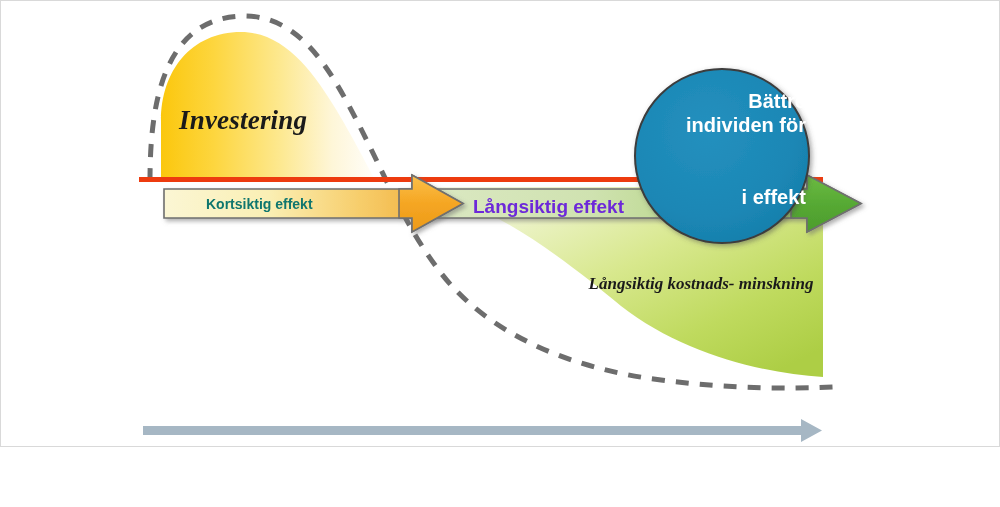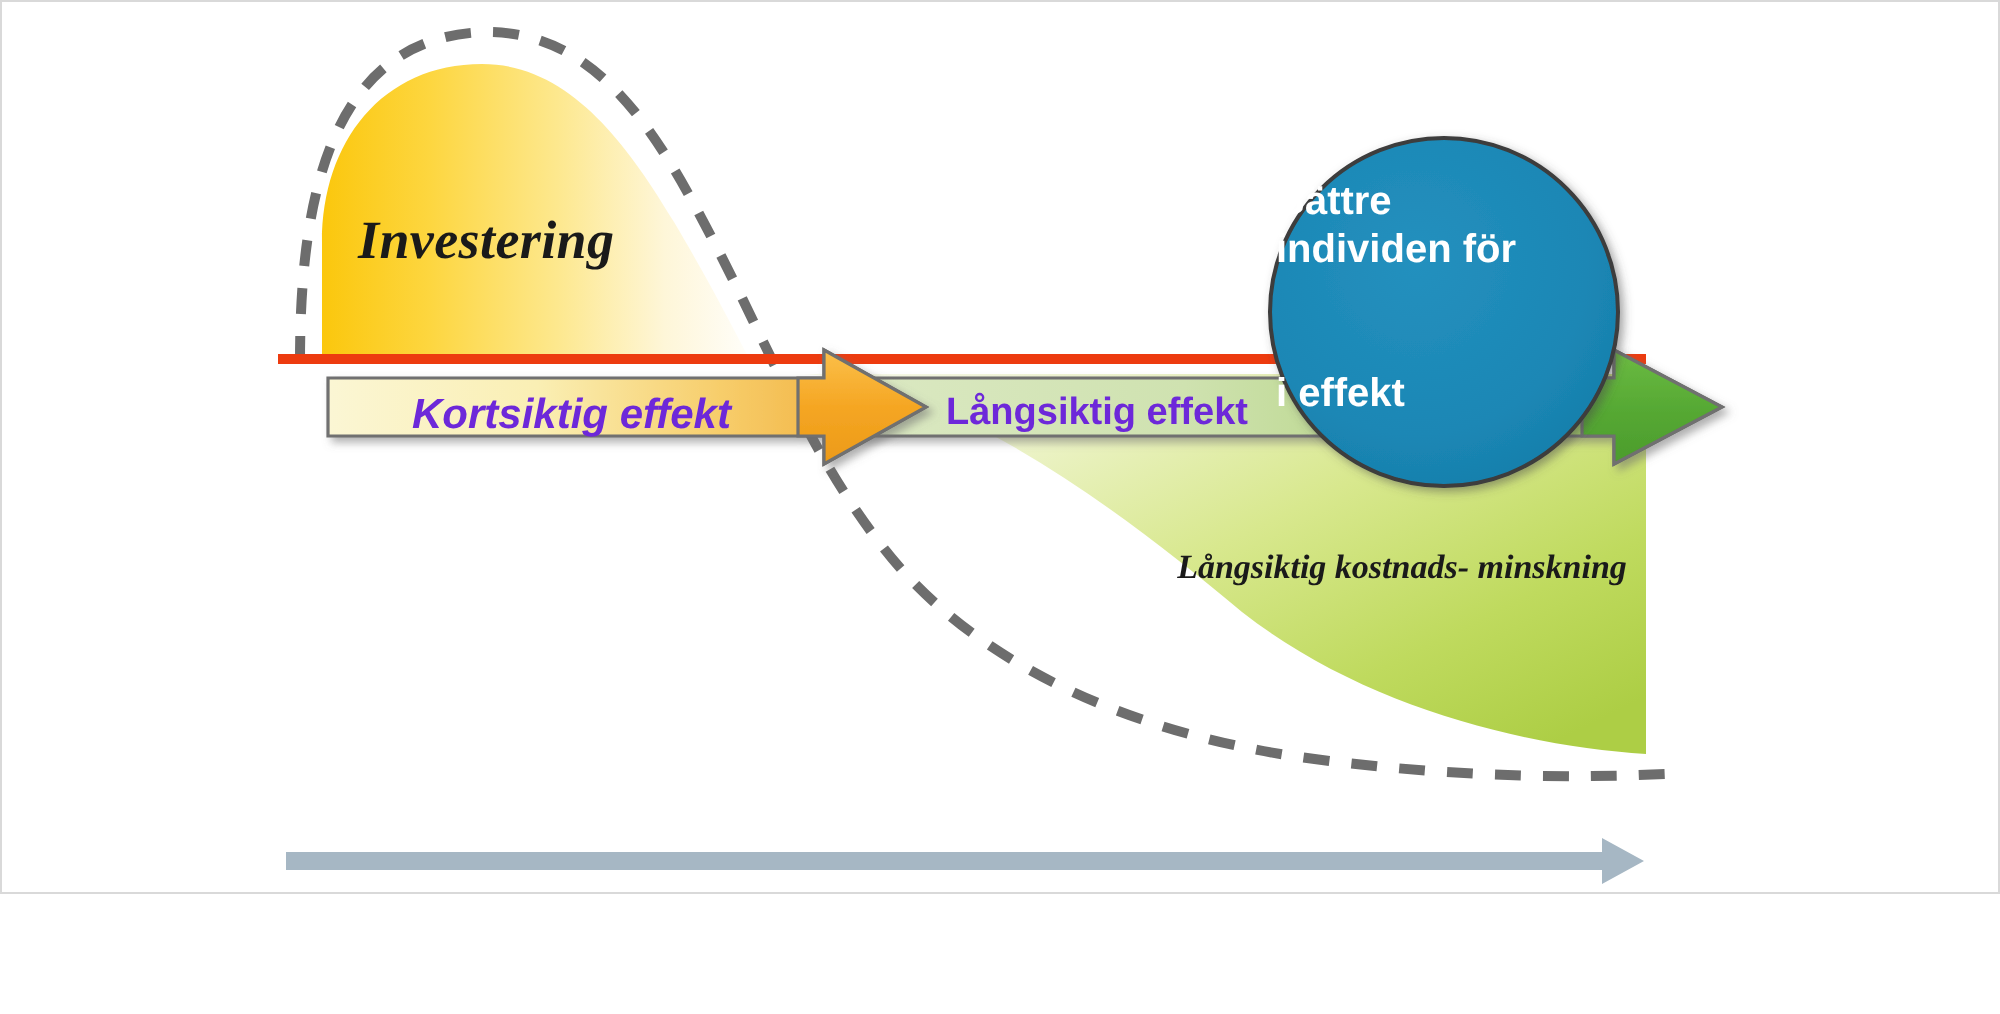--- a/index.html
+++ b/index.html
@@ -42,23 +42,22 @@
     font-size: 27px;
     color: #1a1a1a;
     letter-spacing: 0.2px;
   }
   
   #label-kortsiktig {
     left: 205px;
     top: 195px;
     font-family: "Liberation Sans", sans-serif;
     font-weight: bold;
-    font-size: 21px;
-    color: #6d28d9;
-    font-style: italic;
+    font-size: 14px;
+    color: #0f766e;
   }
   
   #label-langsiktig {
     left: 472px;
     top: 195px;
     font-family: "Liberation Sans", sans-serif;
     font-weight: bold;
     font-size: 19px;
     color: #6d28d9;
   }
@@ -79,21 +78,21 @@
   
   #circle-text {
     left: 637px;
     top: 88px;
     width: 168px;
     font-family: "Liberation Sans", sans-serif;
     font-weight: bold;
     font-size: 20px;
     line-height: 24px;
     color: #ffffff;
-    text-align: left;
+    text-align: right;
     white-space: normal;
   }
   
   #label-tid {
     left: 440px;
     top: 447px;
     font-family: Liberation Serif, serif;
     font-style: italic;
     font-weight: bold;
     font-size: 60px;

